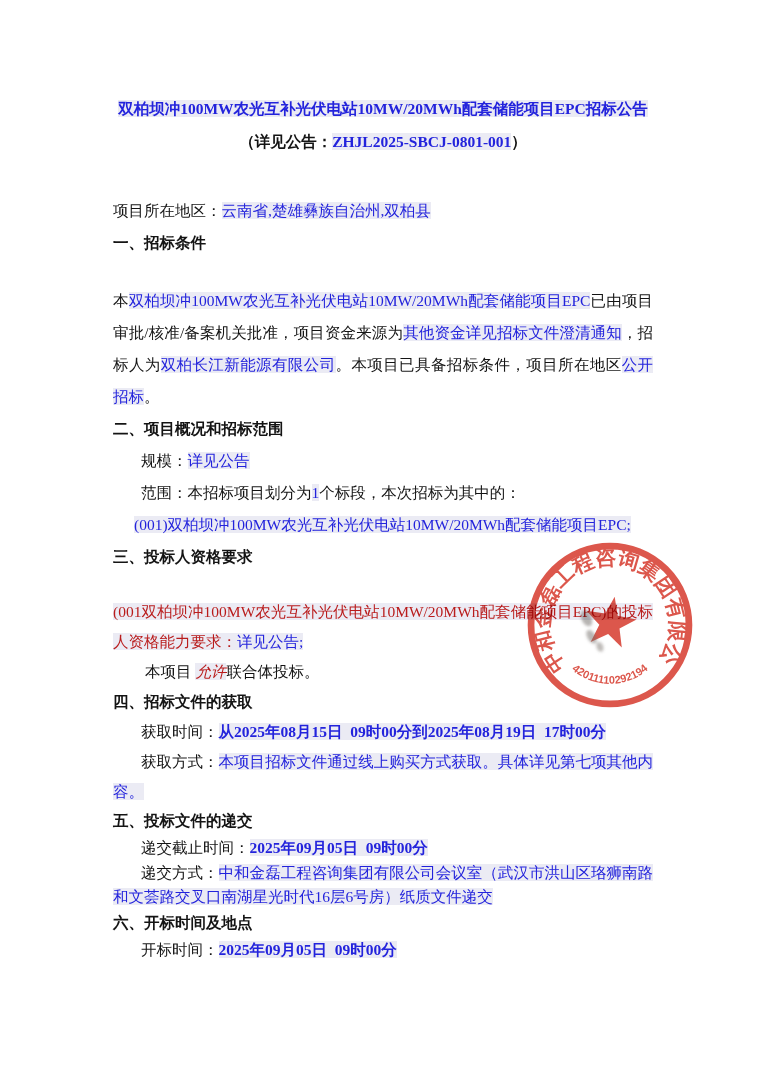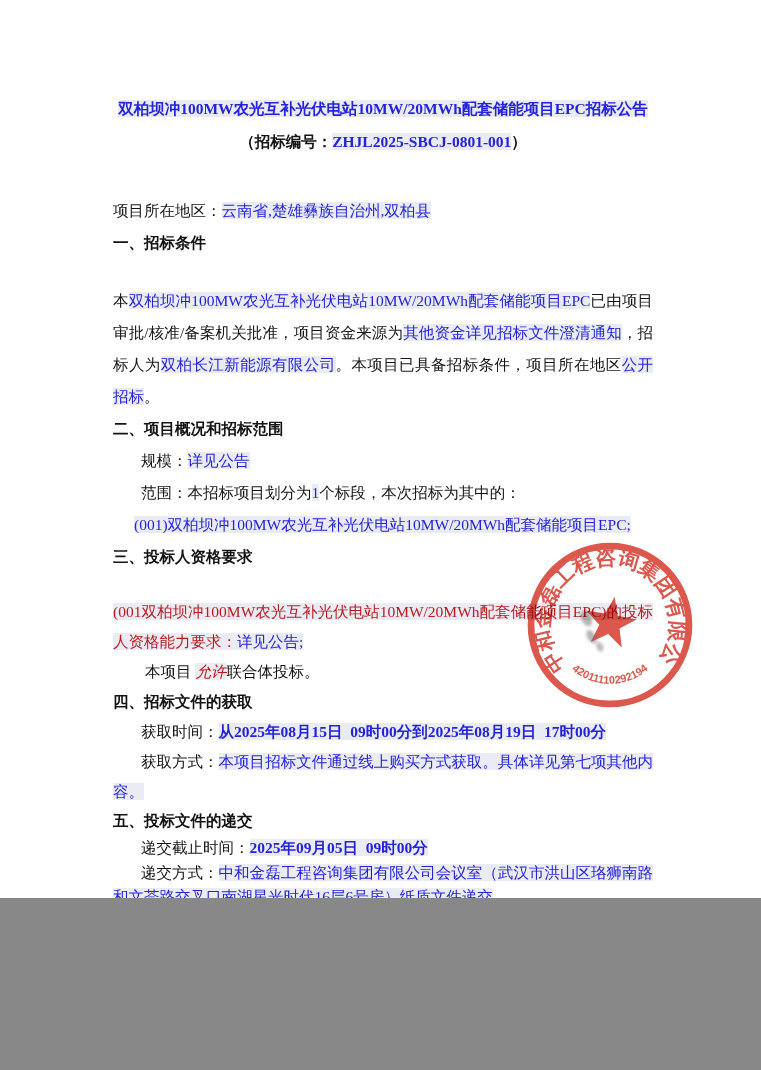--- a/index.html
+++ b/index.html
@@ -1,17 +1,17 @@
 <!DOCTYPE html>
 <html><head>
 <meta charset="utf-8">
 <style>
   html,body{margin:0;padding:0;background:#888;}
   .page{
-    width:761px;height:898px;background:#ffffff;position:relative;
+    width:761px;height:1070px;background:#ffffff;position:relative;
     margin:0 auto;overflow:hidden;
     font-family:"Liberation Serif","DejaVu Serif",serif;
     color:#141414;font-size:15.5px;
   }
   .content{position:absolute;left:113px;top:0;width:540px;}
   .center{text-align:center;}
   .para{text-align:justify;}
   .t1{padding-top:92px;line-height:33px;font-weight:bold;}
   .t2{line-height:33px;font-weight:bold;}
   .loc{margin-top:37px;line-height:32px;}
@@ -37,21 +37,21 @@
 </head>
 <body>
 
 <div class="page">
   <div class="content">
 
     <div class="t1 center">
       <span class="dyn">双柏坝冲100MW农光互补光伏电站10MW/20MWh配套储能项目EPC招标公告</span>
     </div>
     <div class="t2 center">
-      <span>（招标编号：</span><span class="dyn">ZHJL2025-SBCJ-0801-001</span><span>）</span>
+      <span>（详见公告：</span><span class="dyn">ZHJL2025-SBCJ-0801-001</span><span>）</span>
     </div>
 
     <div class="loc">
       <span>项目所在地区：</span><span class="dyn">云南省,楚雄彝族自治州,双柏县</span>
     </div>
 
     <div class="h">一、招标条件</div>
     <div class="s1p para">
       <span>本</span><span class="dyn">双柏坝冲100MW农光互补光伏电站10MW/20MWh配套储能项目EPC</span><span>已由项目审批/核准/备案机关批准，项目资金来源为</span><span class="dyn">其他资金详见招标文件澄清通知</span><span>，招标人为</span><span class="dyn">双柏长江新能源有限公司</span><span>。本项目已具备招标条件，项目所在地区</span><span class="dyn">公开招标</span><span>。</span>
     </div>
@@ -84,20 +84,21 @@
     </div>
 
     <div class="h ln27">五、投标文件的递交</div>
     <div class="ln27 ind">
       <span>递交截止时间：</span><span class="dyn ws">2025年09月05日  09时00分</span>
     </div>
     <div class="ln24 para">
       <span class="ind">递交方式：</span><span class="dyn">中和金磊工程咨询集团有限公司会议室（武汉市洪山区珞狮南路和文荟路交叉口南湖星光时代16层6号房）纸质文件递交</span>
     </div>
 
+    <div class="h ln27">六、开标时间及地点</div>
     <div class="ln27 ind">
       <span>开标时间：</span><span class="dyn ws">2025年09月05日  09时00分</span>
     </div>
 
   </div>
 
   <svg class="stamp" viewBox="0 0 200 200" aria-hidden="true">
     <defs>
       <path id="arcTop" d="M 49.1 150.9 A 72 72 0 1 1 150.9 150.9" fill="none"></path>
       <path id="arcBottom" d="M 50.5 149.5 A 70 70 0 0 0 149.5 149.5" fill="none"></path>

